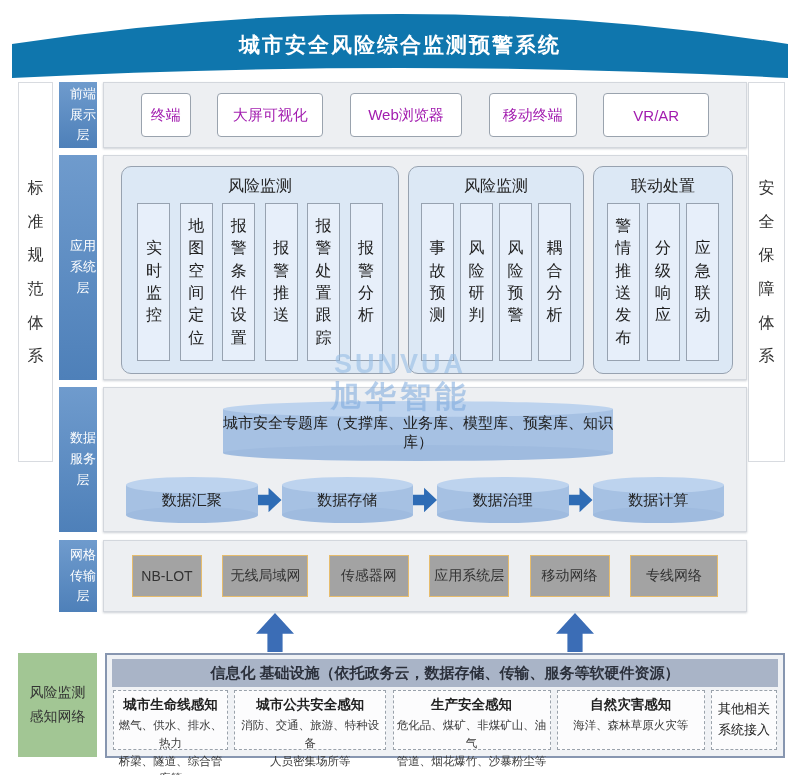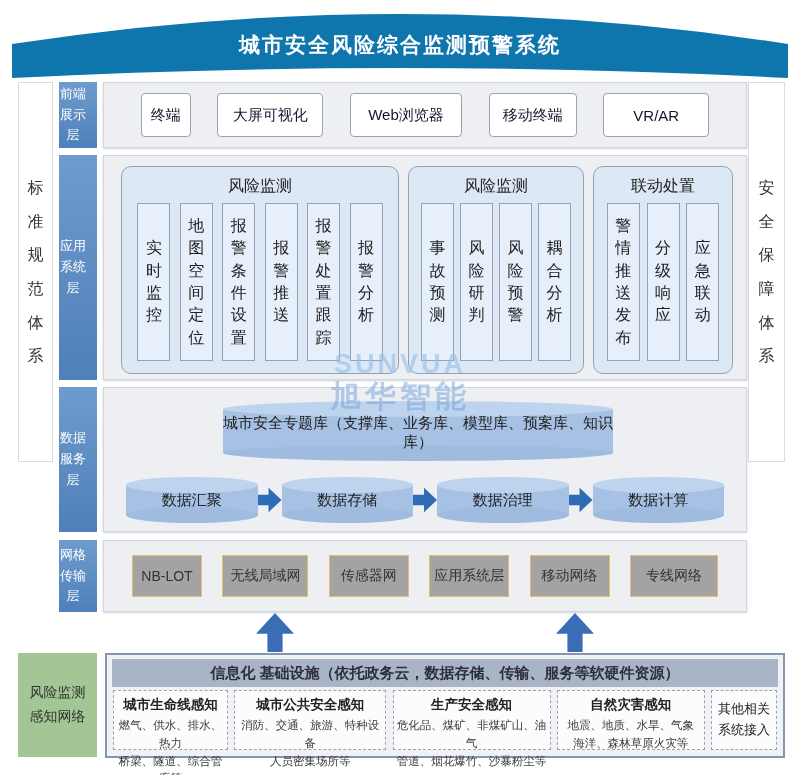--- a/index.html
+++ b/index.html
@@ -17,34 +17,34 @@
               display:flex; align-items:center; justify-content:center; }
   #left-bar  { left:18px;  width:35px; }
   #right-bar { left:748px; width:37px; }
   .vtext { width:17px; font-size:16px; color:#333; line-height:2.1;
            text-align:center; word-break:break-all; }
 
   
   .layer-label { position:absolute; left:59px; width:38px; box-sizing:border-box;
                  background:linear-gradient(180deg,#6f9bcd,#4e80b9);
                  color:#fff; font-size:13px; display:flex; align-items:center;
-                 justify-content:flex-start; text-align:center; }
+                 justify-content:flex-end; text-align:center; }
   .layer-label .ltxt { width:28px; line-height:1.6; word-break:break-all; }
 
   
   .row { position:absolute; left:103px; width:644px; background:#edeff2;
          border:1px solid #d3d7dd; box-sizing:border-box;
          box-shadow:0 1px 2px rgba(110,120,135,0.35); }
 
   
   #row-front { top:82px; height:66px; display:flex; align-items:center;
                justify-content:space-evenly; padding:0 10px; }
   .fbox { background:#fff; border:1px solid #9aa3ae; border-radius:4px; height:44px;
           display:flex; align-items:center; justify-content:center;
-          font-size:15px; color:#0f172a; box-sizing:border-box; }
+          font-size:15px; color:#a21caf; box-sizing:border-box; }
 
   
   #row-app { top:155px; height:225px; }
   .group { position:absolute; top:10px; height:208px; background:#dce8f5;
            border:1px solid #97a2b0; border-radius:10px; box-sizing:border-box;
            display:flex; flex-direction:column; }
   .gtitle { text-align:center; font-size:16px; color:#222; padding:9px 0 2px; }
   .gitems { flex:1; display:flex; justify-content:space-evenly;
             align-items:stretch; padding:4px 6px 12px; }
   .vitem { width:33px; background:#e7effa; border:1px solid #97a2b0; border-radius:0;
@@ -268,21 +268,20 @@
         <div class="sense-line">消防、交通、旅游、特种设备</div>
         <div class="sense-line">人员密集场所等</div>
       </div>
       <div class="sense-box" style="width:158px">
         <div class="sense-title">生产安全感知</div>
         <div class="sense-line">危化品、煤矿、非煤矿山、油气</div>
         <div class="sense-line">管道、烟花爆竹、沙暴粉尘等</div>
       </div>
       <div class="sense-box" style="width:148px">
         <div class="sense-title">自然灾害感知</div>
-        <div class="sense-line">地震、地质、水旱、气象</div>
         <div class="sense-line">海洋、森林草原火灾等</div>
       </div>
       <div id="sense-other" class="sense-box" style="width:66px">
         <div class="other-txt">其他相关系统接入</div>
       </div>
     </div>
   </div>
 
   <div id="wm-latin" class="watermark">SUNVUA</div>
   <div id="wm-cjk" class="watermark">旭华智能</div>

